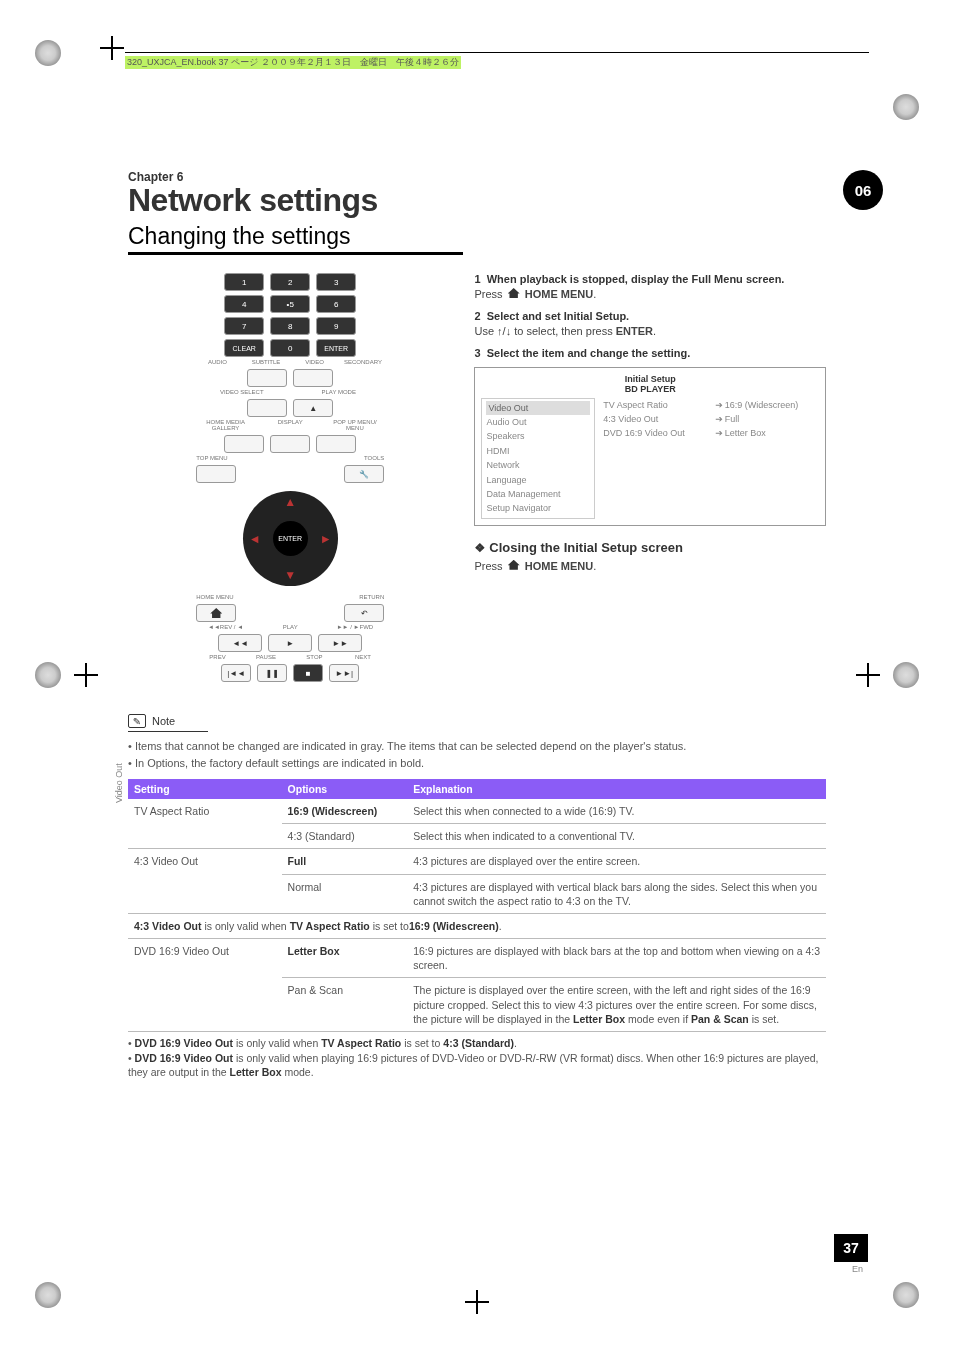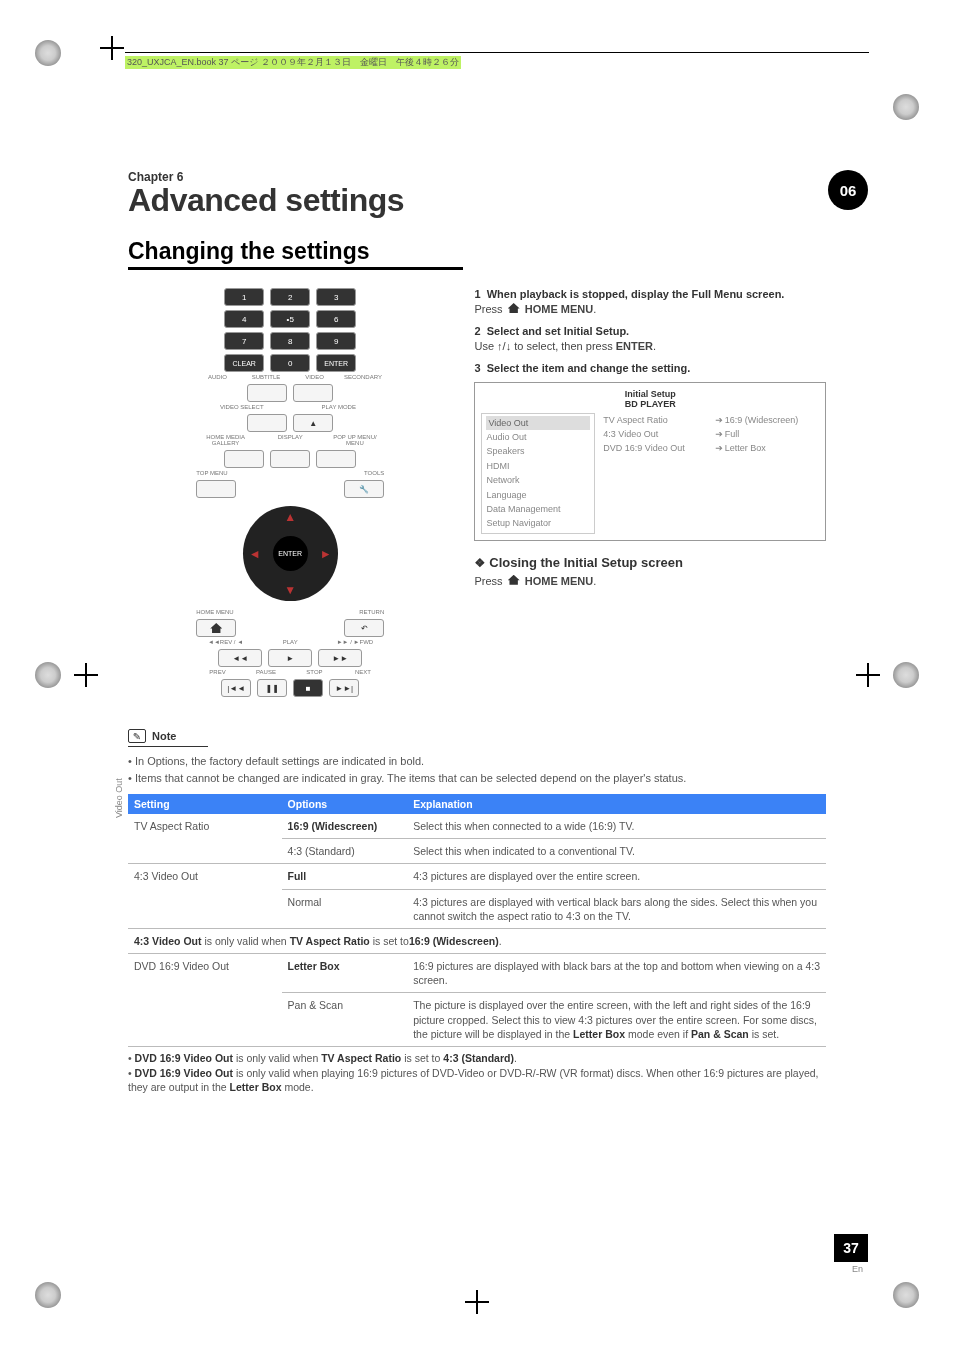--- a/index.html
+++ b/index.html
@@ -22,29 +22,29 @@
   .crosshair::before, .crosshair::after { content:""; position:absolute; background:#000; }
   .crosshair::before { left: 11px; top:0; width:2px; height:24px; }
   .crosshair::after { top: 11px; left:0; height:2px; width:24px; }
   .ch-t { top: 36px; left: 100px; }
   .ch-b { bottom: 36px; left: 465px; }
   .ch-ml { top: 50%; left: 74px; transform:translateY(-50%);}
   .ch-mr { top: 50%; right: 74px; transform:translateY(-50%);}
   .topline { position:absolute; top:52px; left:125px; right:85px; border-top:1px solid #000; }
   .topmeta { position:absolute; top:56px; left:125px; font-size:9px; color:#555; background:#bef264; padding:0 2px;}
   .page-badge {
-    position: absolute; top: 170px; right: 86px;
+    position: absolute; top: 170px; right: 71px;
     width: 40px; height: 40px; border-radius: 50%;
     background: #000; color: #fff; font-weight: bold;
     display:flex; align-items:center; justify-content:center; font-size:15px;
   }
   .content { position: absolute; left: 128px; top: 170px; right: 128px; }
   .chapter-label { font-size: 12px; font-weight: bold; }
   .chapter-title { font-size: 32px; font-weight: 900; letter-spacing: -0.5px; margin-top:-2px;}
-  .section-title { font-size: 23px; font-weight: 700; color:#000; border-bottom: 3px solid #000; padding-bottom: 2px; margin-top: 19px; display:inline-block; width: 48%; }
+  .section-title { font-size: 23px; font-weight: 400; color:#000; border-bottom: 3px solid #000; padding-bottom: 2px; margin-top: 4px; display:inline-block; width: 48%; }
   .columns { display: flex; gap: 22px; margin-top: 10px; }
   .col-left { width: 48%; }
   .col-right { width: 52%; }
   .remote { width: 188px; margin: 8px auto; }
   .remote-row { display:flex; gap:6px; justify-content:center; margin:4px 0;}
   .rkey { width:40px; height:18px; border:1px solid #999; border-radius:3px; background:#333; color:#fff; font-size:8px; display:flex; align-items:center; justify-content:center;}
   .rkey.light { background:#f5f5f5; color:#333;}
   .rkey.wide { width: 44px;}
   .rlbl { font-size:6px; color:#777; text-align:center; flex:1;}
   .lbls { display:flex; gap:6px; justify-content:center; margin:-2px 0 2px;}
@@ -62,25 +62,25 @@
   .ui-panel { border:1px solid #999; padding:6px; margin-top:8px; font-size:9px; color:#888;}
   .ui-panel-title { text-align:center; font-weight:bold; color:#333; font-size:9px;}
   .ui-panel-body { display:flex; gap:8px; margin-top:4px;}
   .ui-col { flex:1; line-height:1.6;}
   .ui-col .sel { background:#ddd; color:#666; padding:0 2px;}
   .diamond { display:inline-block; transform: rotate(0deg); font-size:12px; margin-right:4px;}
   .sub2 { font-size:13px; font-weight:900; margin-top:14px;}
   .note-block { margin-top: 24px; }
   .note-hdr { display:flex; align-items:center; gap:6px; border-bottom:1px solid #333; padding-bottom:3px; width:80px;}
   .note-icon { width:18px; height:14px; border:1px solid #333; border-radius:2px; display:flex; align-items:center; justify-content:center; font-size:10px;}
-  .note-txt { font-weight:bold; font-size:11px;}
+  .note-txt { font-weight:normal; font-size:11px;}
   .bullets { font-size:11px; color:#555; margin-top:6px; line-height:1.5;}
   .bullets div::before { content:"• "; }
   table.settings { width:100%; border-collapse: collapse; margin-top:8px; font-size:10.5px;}
-  table.settings th { background:#3b82f6; color:#fff; text-align:left; padding:4px 6px; font-size:10.5px;}
+  table.settings th { background:#8b5cf6; color:#fff; text-align:left; padding:4px 6px; font-size:10.5px;}
   table.settings td { padding:5px 6px; border-bottom:1px solid #bbb; vertical-align:top; color:#555; line-height:1.35;}
   table.settings .bold { font-weight:bold; color:#333;}
   .side-label { position:relative; }
   .side-label .rot { position:absolute; left:-14px; top:24px; transform:rotate(-90deg); transform-origin:left top; font-size:9px; color:#888; white-space:nowrap;}
   .foot-notes { font-size:10.5px; color:#555; margin-top:4px; line-height:1.4;}
   .foot-notes .b { font-weight:bold; color:#333;}
   .page-num { position:absolute; bottom: 88px; right: 86px; background:#000; color:#fff; font-weight:bold; width:34px; height:28px; display:flex; align-items:center; justify-content:center; font-size:14px;}
   .page-lang { position:absolute; bottom: 76px; right: 91px; font-size:9px; color:#888;}
   .rarrow::before{content:"➔"; font-size:9px; margin-right:2px;}
   .fullspan td { border-bottom:1px solid #bbb; padding:5px 6px;margin-left:24px;}
@@ -98,21 +98,21 @@
 <div class="crosshair ch-b"></div>
 <div class="crosshair ch-ml"></div>
 <div class="crosshair ch-mr"></div>
 <div class="topline"></div>
 <div class="topmeta">320_UXJCA_EN.book  37 ページ  ２００９年２月１３日　金曜日　午後４時２６分</div>
 
 <div class="page-badge">06</div>
 
 <div class="content">
   <div class="chapter-label">Chapter 6</div>
-  <div class="chapter-title">Advanced settings</div>
+  <div class="chapter-title">Network settings</div>
 
   <div style="display:flex; gap:22px;">
     <div class="section-title">Changing the settings</div>
   </div>
 
   <div class="columns">
     <div class="col-left">
       <div class="remote">
         <div class="remote-row">
             <div class="rkey">1</div>
@@ -251,22 +251,22 @@
       <div class="body-txt" style="margin-top:4px;"><span>Press </span><span class="home-icon"></span><b> HOME MENU</b>.</div>
     </div>
   </div>
 
   <div class="note-block">
     <div class="note-hdr">
       <div class="note-icon">✎</div>
       <div class="note-txt">Note</div>
     </div>
     <div class="bullets">
+      <div>Items that cannot be changed are indicated in gray. The items that can be selected depend on the player's status.</div>
       <div>In Options, the factory default settings are indicated in bold.</div>
-      <div>Items that cannot be changed are indicated in gray. The items that can be selected depend on the player's status.</div>
     </div>
 
     <div class="side-label">
       <div class="rot">Video Out</div>
       <table class="settings">
         <tbody>
             <tr>
           <th style="width:22%">Setting</th>
           <th style="width:18%">Options</th>
           <th>Explanation</th>

